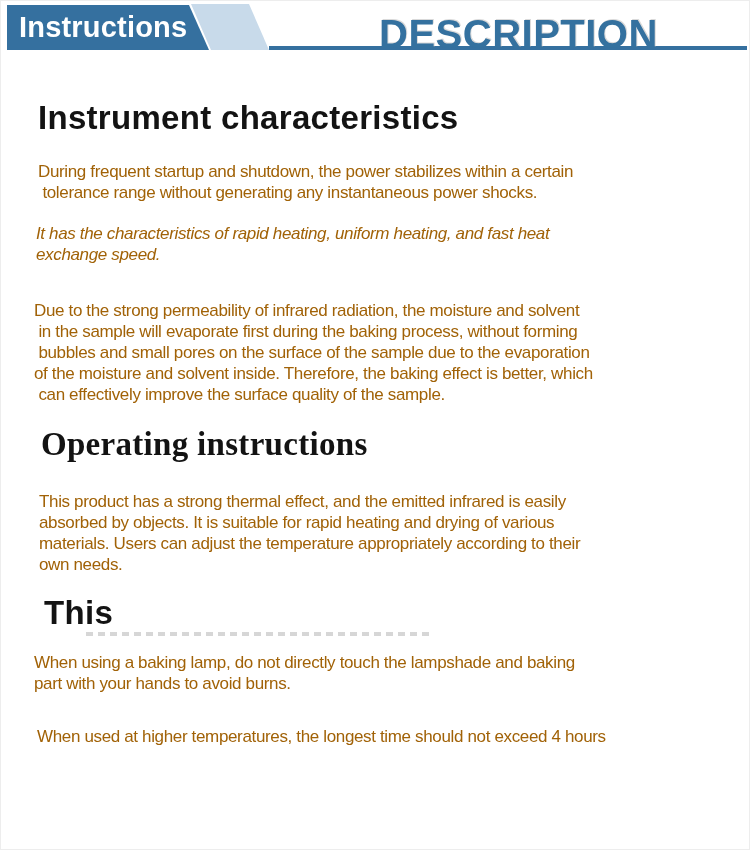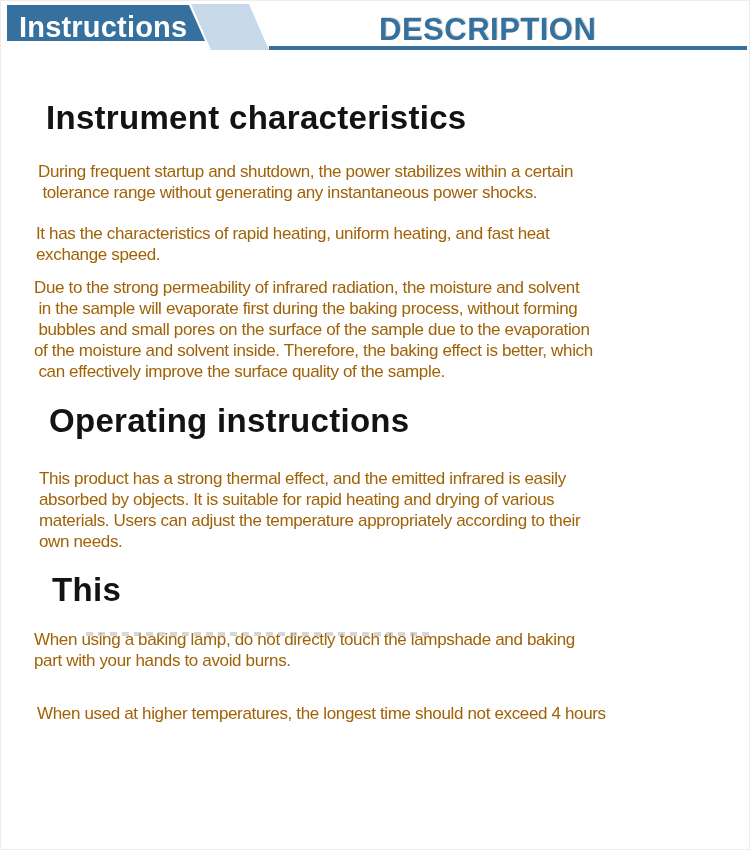--- a/index.html
+++ b/index.html
@@ -8,62 +8,62 @@
     width:750px;height:850px;
     background:#ffffff;
     border:1px solid #ededed;
     box-sizing:border-box;
     overflow:hidden;
     font-family:"Liberation Sans", sans-serif;
   }
   
   .header{position:absolute;top:0;left:0;width:750px;height:52px;}
   .badge{
-    position:absolute;left:6px;top:4px;width:202px;height:36px;
+    position:absolute;left:6px;top:4px;width:202px;height:45px;
     background:#35709f;
     clip-path:polygon(0 0, 182px 0, 202px 45px, 0 45px);
     color:#ffffff;
     font-size:29px;font-weight:700;
     line-height:45px;
     padding-left:12px;box-sizing:border-box;
     letter-spacing:0.2px;
   }
   .badge-accent{
     position:absolute;left:190px;top:3px;width:78px;height:46px;
     background:#c8daea;
     clip-path:polygon(0 0, 58px 0, 78px 46px, 20px 46px);
   }
   .title-underline{
     position:absolute;left:268px;top:45px;width:478px;height:4px;
     background:#35709f;
   }
   .header-title{
     position:absolute;left:378px;top:13px;
     color:#34719f;
-    font-size:31px;font-weight:700;letter-spacing:0.5px;
+    font-size:40px;font-weight:700;letter-spacing:0.5px;
     text-shadow:1px -1px 0 rgba(170,170,170,0.45);
     line-height:1;
   }
   
   .content{position:absolute;top:52px;left:0;width:750px;padding:0 14px 0 33px;box-sizing:border-box;}
   .h1{
     color:#131313;font-size:33px;font-weight:700;letter-spacing:0.3px;
-    line-height:38px;margin:8px;padding-left:4px;
+    line-height:38px;margin:0;padding-left:4px;
   }
   .s1-h{margin-top:46px;margin-bottom:24px;}
-  .s2-h{margin-top:20px;margin-bottom:28px;padding-left:7px;}
+  .s2-h{margin-top:20px;margin-bottom:28px;padding-left:7px;font-family:Liberation Serif, serif;}
   .s3-h{margin-top:19px;margin-bottom:20px;padding-left:10px;}
   .para{
     color:#a16207;font-size:17px;line-height:21px;
     letter-spacing:-0.35px;
     white-space:pre-wrap;
     margin:0;
   }
   .p1{margin-bottom:20px;padding-left:4px;}
-  .p2{margin-bottom:12px;padding-left:2px;}
+  .p2{margin-bottom:35px;padding-left:2px;font-style:italic;}
   .p3{}
   .p4{margin-bottom:0;}
   .p5{margin-bottom:4px;padding-left:5px;}
   .p6{margin-bottom:32px;}
   .p7{margin-bottom:0;padding-left:3px;}
   
   .clipped-artifact{
     position:absolute;left:85px;top:631px;width:348px;height:4px;
     background:repeating-linear-gradient(90deg,#b5b5b5 0 7px,transparent 7px 12px);
     opacity:0.55;

